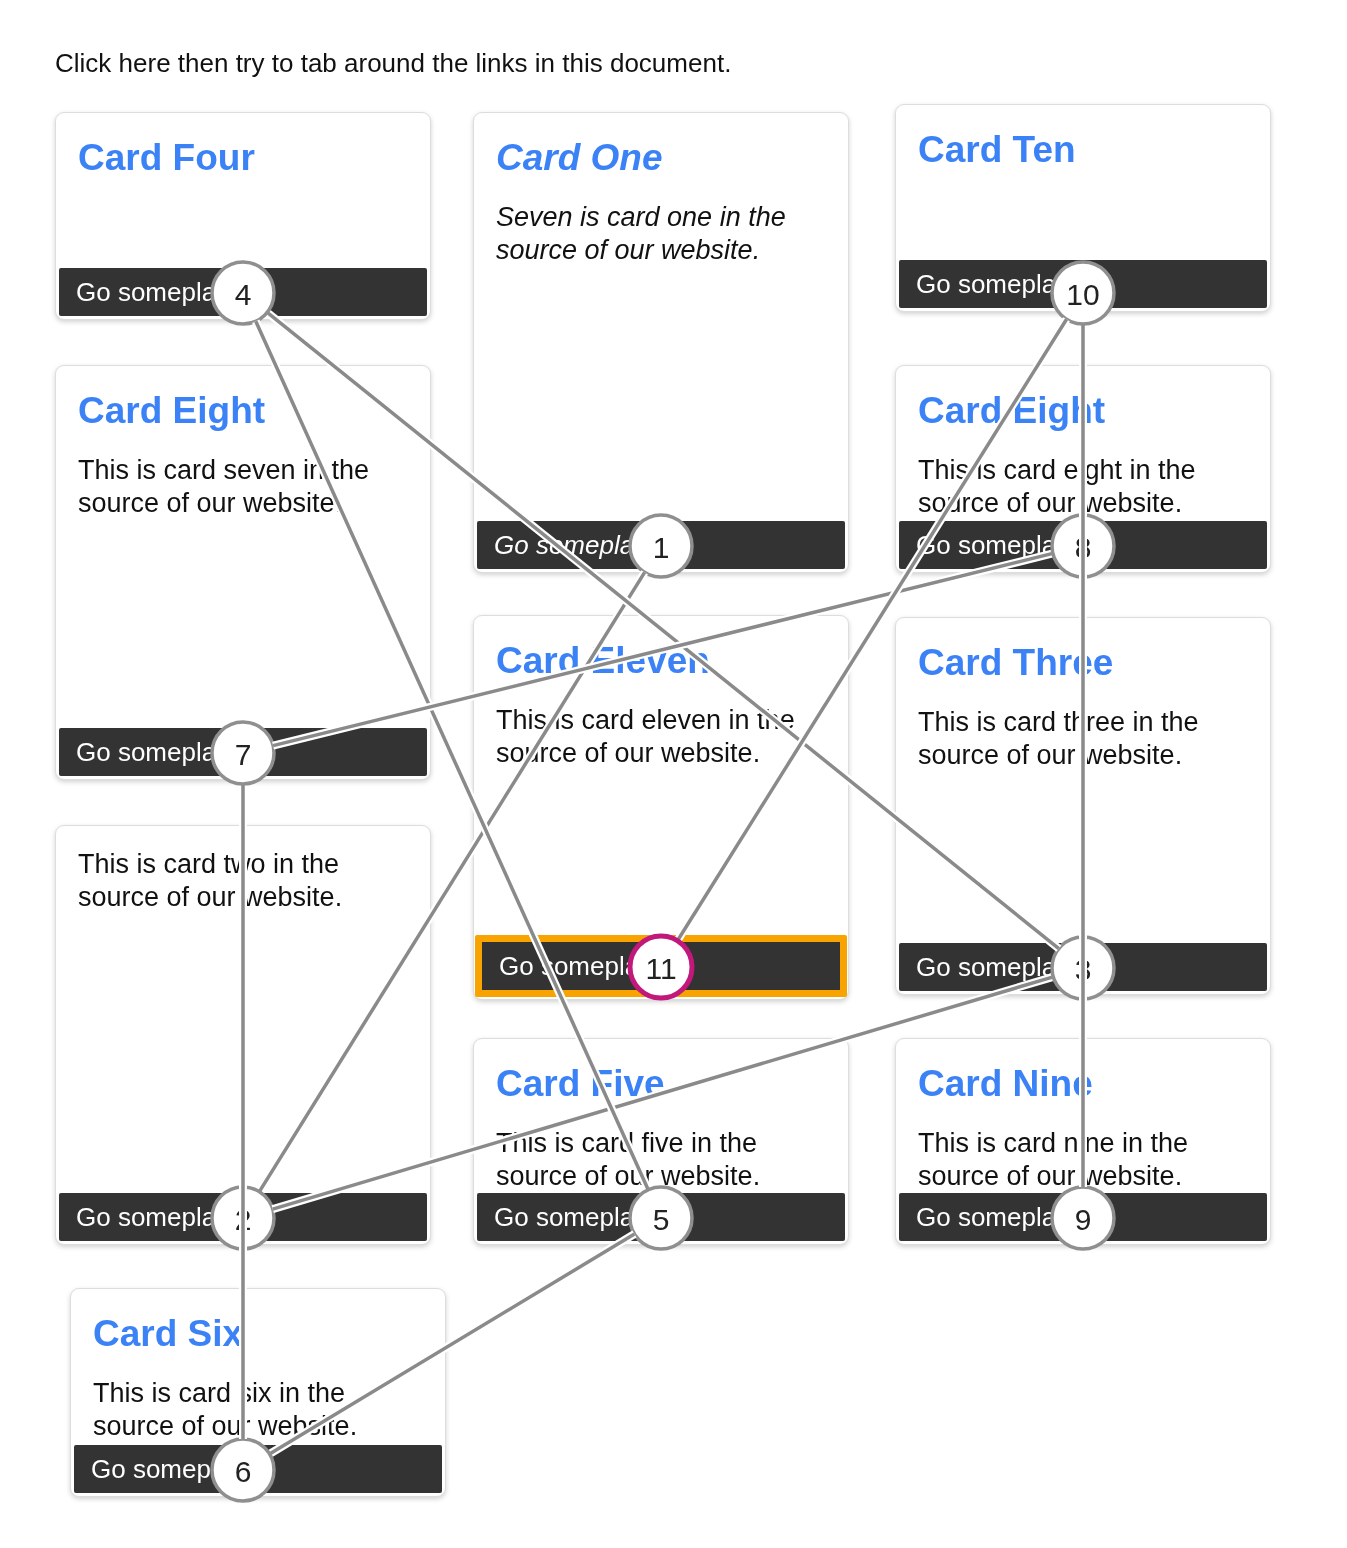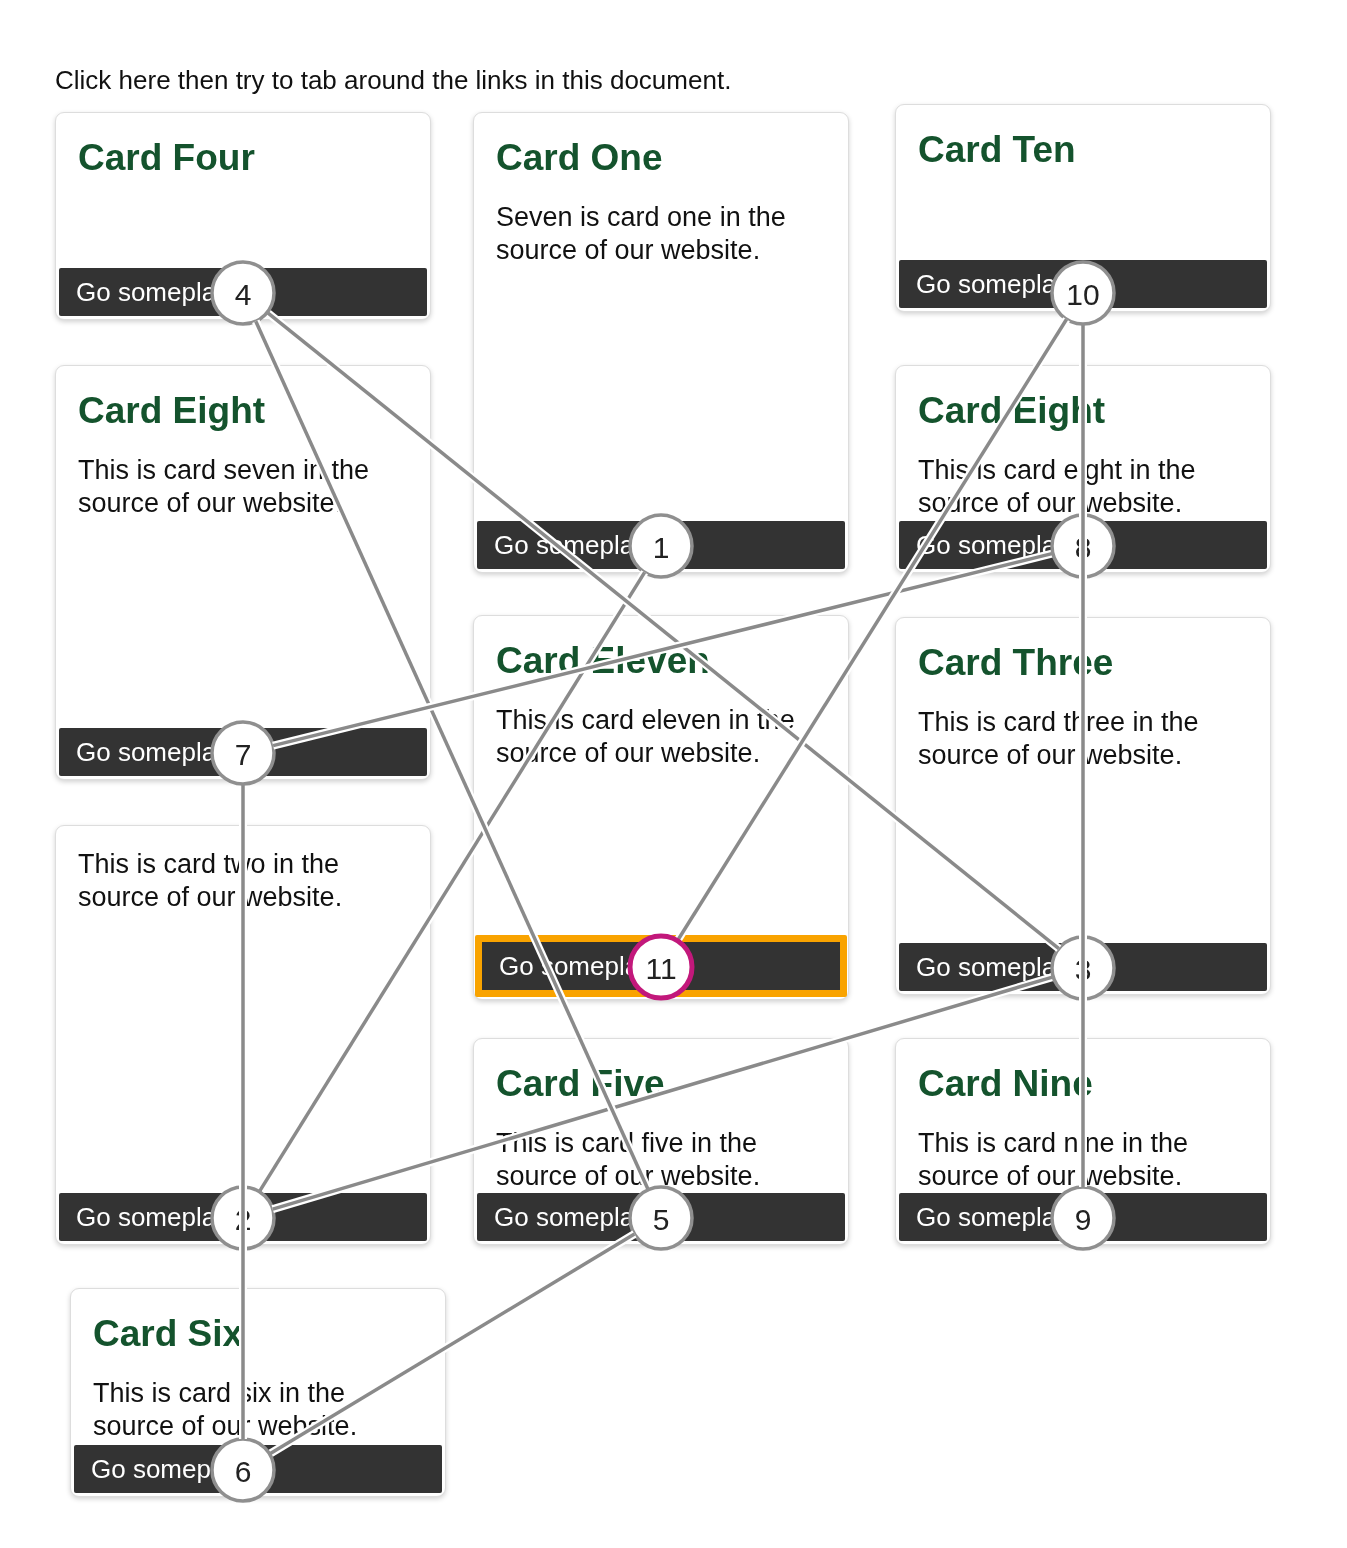--- a/index.html
+++ b/index.html
@@ -7,30 +7,30 @@
     --button-text:#ffffff;
     --card-border:#dddddd;
     --focus:#f9a300;
   }
   html,body{margin:0;padding:0;background:#ffffff;}
   body{
     width:1347px;height:1548px;position:relative;overflow:hidden;
     font-family:"Liberation Sans", sans-serif;color:#1a1a1a;
   }
   .instruction{
-    position:absolute;left:55px;top:48px;font-size:26px;color:#111;margin-top:17px;
+    position:absolute;left:55px;top:48px;font-size:26px;color:#111;
   }
   .card{
     position:absolute;width:376px;background:#ffffff;
     border:1px solid var(--card-border);border-radius:9px;
     box-shadow:0 2px 5px rgba(0,0,0,0.18);
     box-sizing:border-box;
   }
   .card-title{
-    margin:24px 16px 0 0;padding:0 22px;font-size:37px;font-weight:bold;color:#14532d;
+    margin:24px 16px 0 0;padding:0 22px;font-size:37px;font-weight:bold;color:#3b82f6;
   }
   .card-text{
     margin:22px 0 0 0;padding:0 22px;font-size:27px;line-height:33px;color:#111;
   }
   .card-button{
     position:absolute;left:3px;right:3px;bottom:3px;height:48px;
     background:var(--button-bg);color:var(--button-text);
     display:flex;align-items:center;padding-left:17px;
     font-size:26px;text-decoration:none;border-radius:2px;
     box-sizing:border-box;
@@ -60,21 +60,21 @@
     </div>
     <div class="card" style="left: 55px; top: 825px; height: 420px;">
       <p class="card-text">This is card two in the source of our website.</p>
       <a class="card-button" href="#">Go someplace</a>
     </div>
     <div class="card" style="left: 70px; top: 1288px; height: 209px;">
       <h2 class="card-title">Card Six</h2>
       <p class="card-text">This is card six in the source of our website.</p>
       <a class="card-button" href="#">Go someplace</a>
     </div>
-    <div class="card" style="left: 473px; top: 112px; height: 461px;">
+    <div class="card" style="left: 473px; top: 112px; height: 461px; font-style: italic;">
       <h2 class="card-title">Card One</h2>
       <p class="card-text">Seven is card one in the source of our website.</p>
       <a class="card-button" href="#">Go someplace</a>
     </div>
     <div class="card" style="left: 473px; top: 615px; height: 385px;">
       <h2 class="card-title">Card Eleven</h2>
       <p class="card-text">This is card eleven in the source of our website.</p>
       <a class="card-button highlighted" href="#">Go someplace</a>
     </div>
     <div class="card" style="left: 473px; top: 1038px; height: 207px;">

